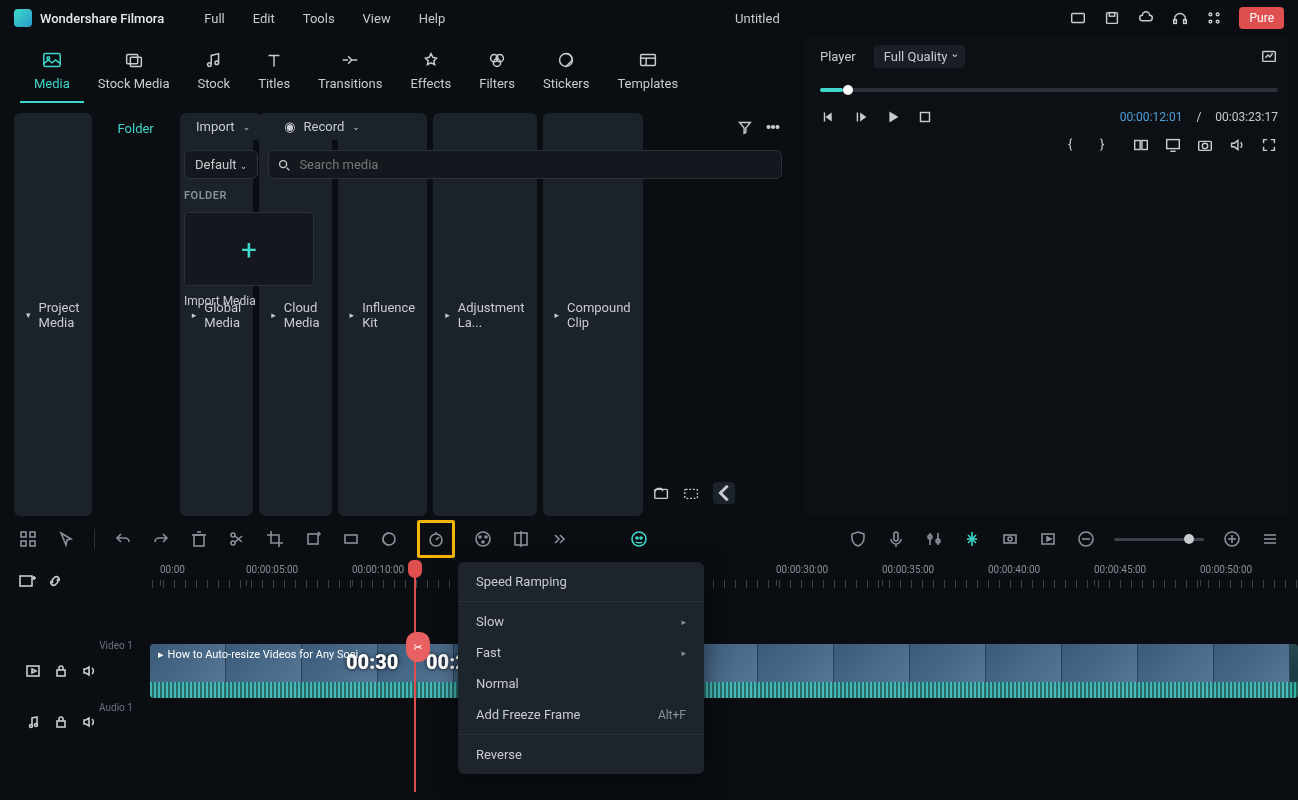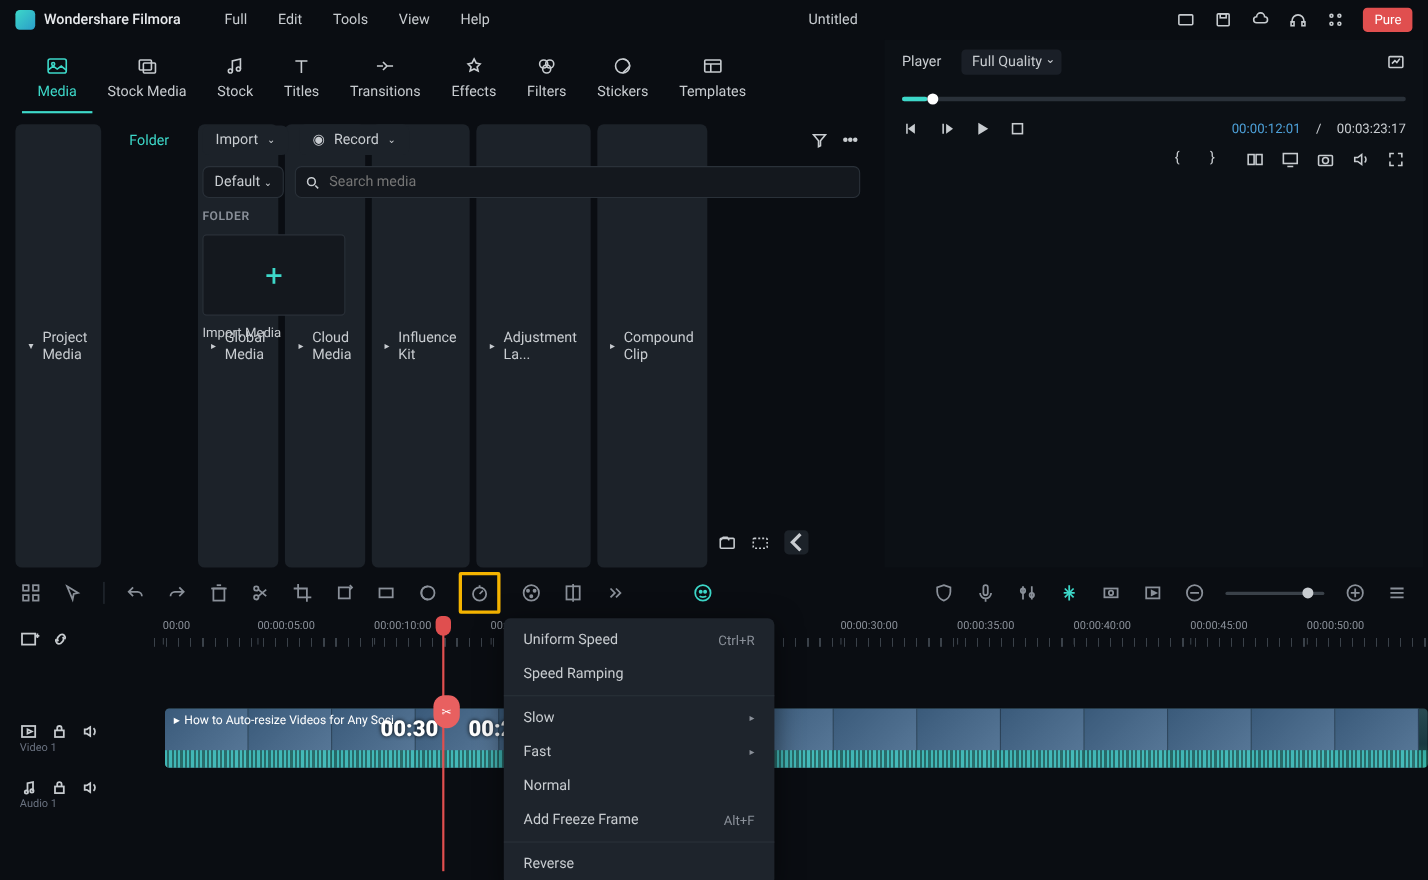--- a/index.html
+++ b/index.html
@@ -87,42 +87,42 @@
 .timeline { display: flex; flex-direction: column; }
 .tl-toolbar { display: flex; align-items: center; padding: 8px 18px; gap: 18px; height: 46px; }
 .tl-toolbar .sep { width: 1px; height: 20px; background: #2a3139; }
 .tl-toolbar .ic { width: 20px; height: 20px; color: #8a9099; cursor: pointer; display: flex; align-items: center; justify-content: center; }
 .tl-toolbar .ic.accent { color: #3dd8c9; }
 .tl-toolbar .highlighted { border: 3px solid #f5b400; padding: 6px; border-radius: 2px; }
 .tl-toolbar .flex { flex: 1; }
 .zoom-slider { width: 90px; height: 3px; background: #3a4149; border-radius: 2px; position: relative; }
 .zoom-slider .k { position: absolute; right: 10px; top: -4px; width: 10px; height: 10px; background: #c8ccd0; border-radius: 50%; }
 
-.ruler-row { display: flex; height: 38px; position: relative; }
+.ruler-row { display: flex; height: 38px; position: relative; gap: 12px; }
 .ruler-left { width: 140px; display: flex; align-items: center; gap: 10px; padding-left: 18px; }
 .ruler-left .ic { width: 18px; height: 18px; }
 .ruler { flex: 1; position: relative; display: flex; }
 .tick { position: absolute; top: 2px; font-size: 10px; color: #8a9099; }
 .tick::after { content: ""; position: absolute; left: 0; top: 16px; width: 1px; height: 6px; background: #3a4149; }
 .subticks { position: absolute; top: 18px; left: 0; right: 0; height: 8px; background-image: repeating-linear-gradient(90deg, #3a4149 0 1px, transparent 1px 11px); }
 .playhead { position: absolute; left: 262px; top: 0; width: 2px; height: 230px; background: #e04f4f; z-index: 5; }
 .playhead::before { content: ""; position: absolute; top: -2px; left: -6px; width: 14px; height: 18px; background: #e04f4f; border-radius: 6px 6px 8px 8px; }
 .cut-handle { position: absolute; left: 254px; top: 70px; width: 24px; height: 30px; background: #e86060; border-radius: 12px 12px 14px 14px; z-index: 6; display: flex; align-items: center; justify-content: center; color: #fff; font-size: 11px; }
 
 
 .context-menu { position: absolute; left: 458px; top: 562px; width: 246px; background: #1e242c; border-radius: 6px; z-index: 50; font-size: 13px; padding: 4px 0; box-shadow: 0 6px 24px rgba(0,0,0,0.5); }
 .cm-item { display: flex; align-items: center; padding: 8px 18px; cursor: pointer; }
 .cm-item .sc { margin-left: auto; font-size: 12px; color: #8a9099; }
 .cm-item .arr { margin-left: auto; font-size: 9px; color: #8a9099; }
 .cm-sep { height: 1px; background: #2a3139; margin: 4px 0; }
 
 
 .tracks { position: relative; }
 .track { display: flex; height: 62px; }
-.track-head { width: 140px; display: flex; flex-direction: column; justify-content: center; padding-left: 18px; gap: 2px; }
+.track-head { width: 140px; display: flex; justify-content: center; padding-left: 18px; gap: 2px; }
 .track-head .icons { display: flex; gap: 12px; align-items: center; }
 .track-head .icons .ic { width: 16px; height: 16px; }
 .track-head .lbl { font-size: 10px; color: #6a7280; }
 .track-body { flex: 1; position: relative; }
 .clip { position: absolute; left: 10px; right: 0; top: 4px; height: 54px; background: linear-gradient(180deg, #2a4a52 0%, #1a3a42 60%, #2a5a52 100%); border-radius: 4px; overflow: hidden; display: flex; align-items: center; }
 .clip .cthumbs { display: flex; height: 100%; }
 .clip .ct { width: 76px; height: 100%; background: linear-gradient(135deg, #3a5a7a, #5a7a9a); border-right: 1px solid rgba(0,0,0,0.3); }
 .clip .waveform { position: absolute; bottom: 0; left: 0; right: 0; height: 16px; background: repeating-linear-gradient(90deg, #3dd8c9 0 2px, #1a6a5a 2px 4px); opacity: 0.7; }
 .clip .clip-title { position: absolute; left: 8px; top: 4px; font-size: 11px; color: #fff; z-index: 2; display: flex; align-items: center; gap: 4px; }
 .clip .ov-time { position: absolute; font-size: 20px; font-weight: 900; color: #fff; top: 6px; text-shadow: 0 0 4px #000; padding-left: 16px; }
@@ -641,24 +641,20 @@
         </div>
         <div class="lbl">Audio 1</div>
       </div>
       <div class="track-body"></div>
     </div>
   </div>
 </div>
 
 <div class="context-menu">
   <div class="cm-item">
-      <span>Uniform Speed</span>
-      <span class="sc">Ctrl+R</span>
-    </div>
-  <div class="cm-item">
       <span>Speed Ramping</span>
     </div>
   <div class="cm-sep"></div>
   <div class="cm-item">
       <span>Slow</span>
       <span class="arr">▸</span>
     </div>
   <div class="cm-item">
       <span>Fast</span>
       <span class="arr">▸</span>

